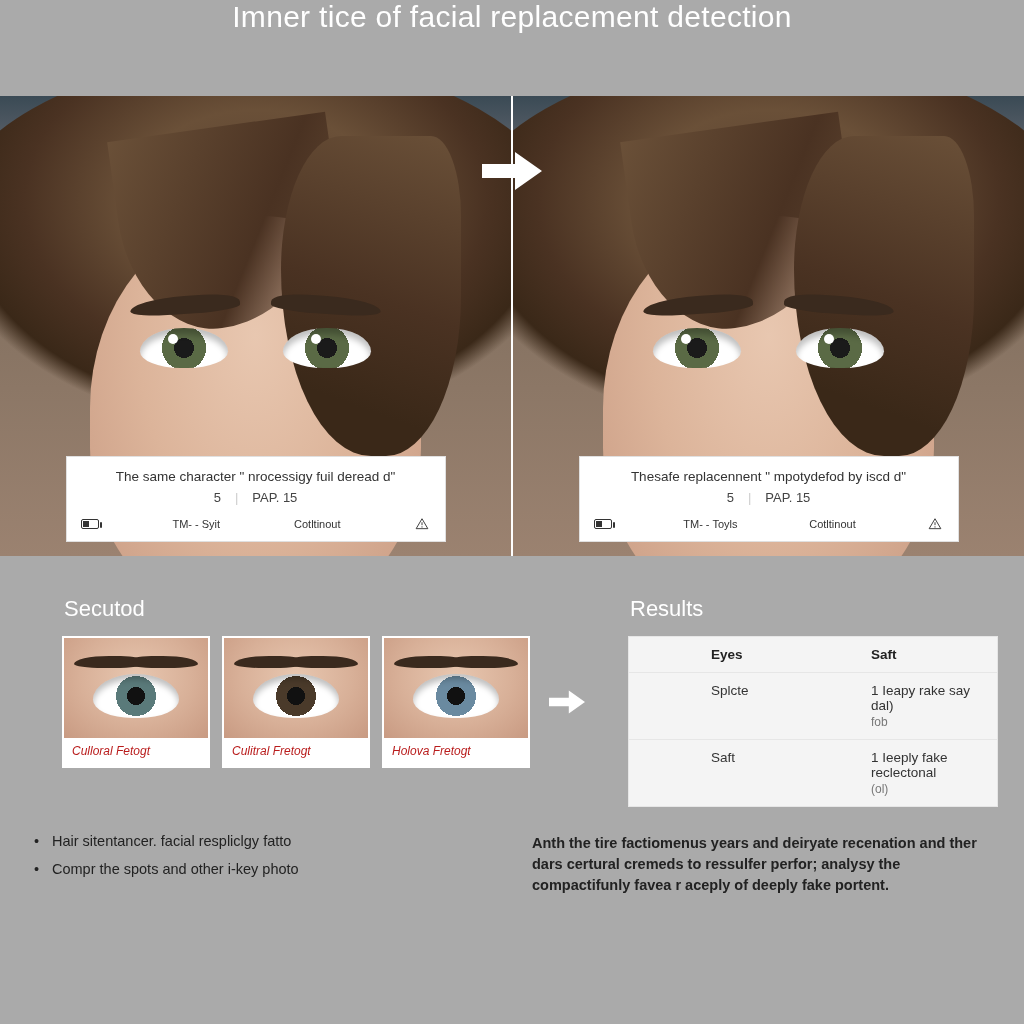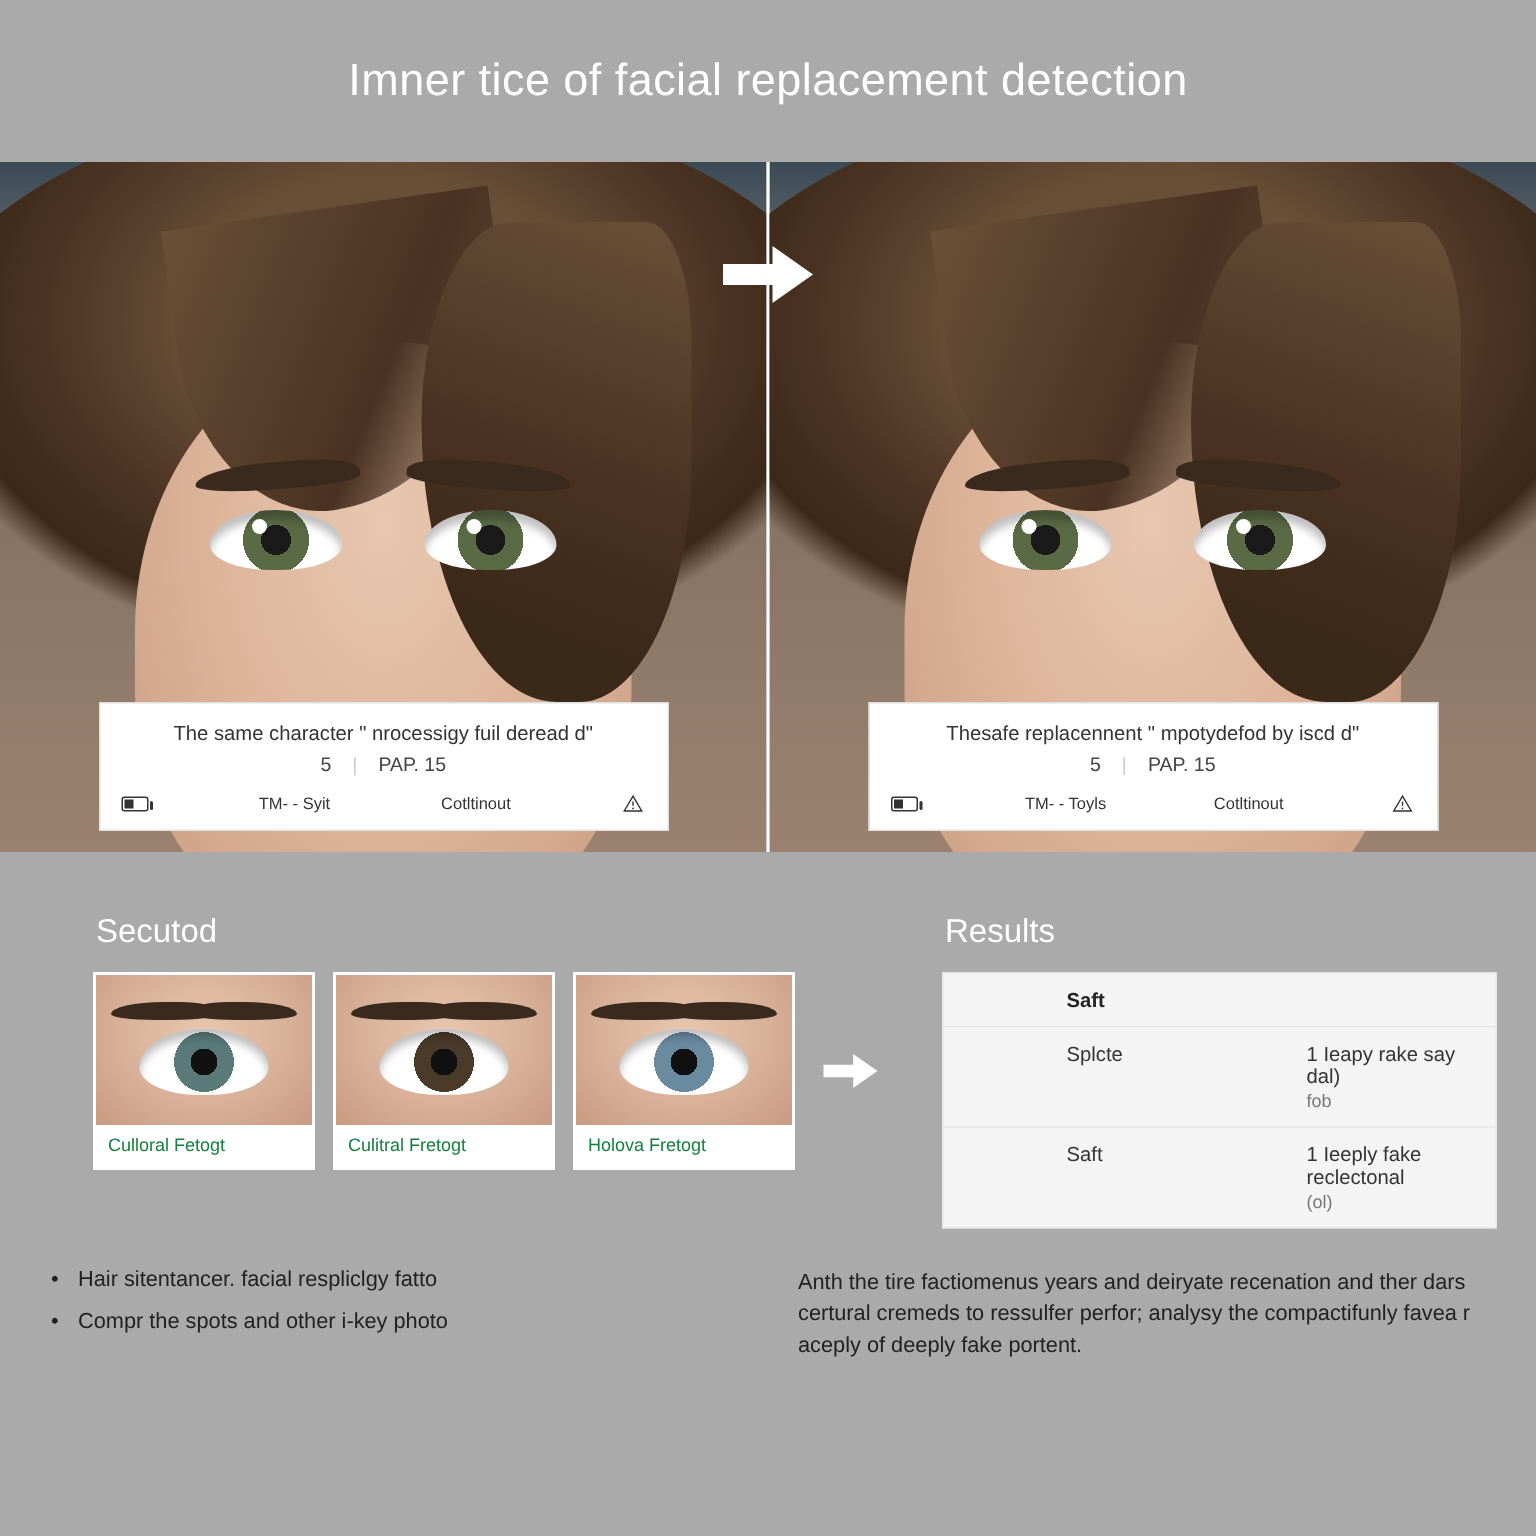--- a/index.html
+++ b/index.html
@@ -4,22 +4,22 @@
 <style>
   * { box-sizing: border-box; margin: 0; padding: 0; }
   body {
     width: 1024px; height: 1024px;
     background: #aaaaaa;
     font-family: -apple-system, BlinkMacSystemFont, "Segoe UI", Arial, sans-serif;
     color: #333;
     overflow: hidden;
   }
   .header-band {
-    height: 108px;
-    display: flex; align-items: center; justify-content: center;
+    height: 96px;
+    display: flex; align-items: flex-start; justify-content: center;
   }
   .page-title {
     color: #fff; font-size: 30px; font-weight: 400; letter-spacing: 0.3px;
   }
   .comparison-row {
     position: relative;
     height: 460px;
     display: flex;
   }
   .face-pane {
@@ -132,21 +132,21 @@
   .tbrow { position:absolute; top:18px; width:70px; height:12px; background:#3a2a1e; border-radius:60% 40% 50% 50%/80% 60% 40% 40%;}
   .tbrow.l{left:10px;} .tbrow.r{right:10px; transform:scaleX(-1);}
   .teye {
     position:absolute; top:36px; width:86px; height:44px;
     background: radial-gradient(circle at 50% 50%, #111 0 9px, var(--iris,#5a7a7a) 9px 20px, #fff 20px 46px);
     border-radius: 60% 60% 55% 55% / 70% 70% 50% 50%;
     box-shadow: inset 0 5px 6px rgba(0,0,0,0.25);
   }
   .teye.center{left:50%;transform:translateX(-50%);}
   .thumb-label {
-    font-size: 12px; padding: 6px 8px 8px; color: #15803d;
+    font-size: 12px; padding: 6px 8px 8px; color: #b91c1c; font-style: italic;
   }
   .mid-arrow {
     align-self: center; width: 50px; display:flex; justify-content:center;
   }
   .mid-arrow svg{width:42px;height:34px;}
 
   .results-table {
     background: #f4f4f4; border: 1px solid #e6e6e6;
     font-size: 13.5px;
   }
@@ -168,21 +168,21 @@
     display:flex; padding: 26px 34px 0; gap: 40px;
   }
   .bullets { flex:1; list-style: none; }
   .bullets li {
     color:#222; font-size:14.5px; margin-bottom:12px; position:relative; padding-left:18px;
   }
   .bullets li::before{
     content:"•"; position:absolute; left:0; top:0; color:#222;
   }
   .para {
-    flex:1; color:#222; font-size:14.5px; line-height:1.45;
+    flex:1; color:#222; font-size:14.5px; line-height:1.45;font-weight:bold;
   }
 </style>
 </head>
 <body>
 
 <div class="header-band">
   <h1 class="page-title">Imner tice of facial replacement detection</h1>
 </div>
 
 <div class="comparison-row">
@@ -297,20 +297,21 @@
           </svg>
       </div>
     </div>
   </div>
 
   <div class="panel">
     <div class="panel-title">Results</div>
     <div class="results-table">
       <div class="row">
         <div class="cell c1"></div>
+        <div class="cell c2 bold">Eyes</div>
         <div class="cell c3 bold">Saft</div>
       </div>
       <div class="row">
         <div class="cell c1"></div>
         <div class="cell c2">Splcte</div>
         <div class="cell c3">
           <span>1 Ieapy rake say dal)</span>
           <span class="sub">fob</span>
         </div>
       </div>

